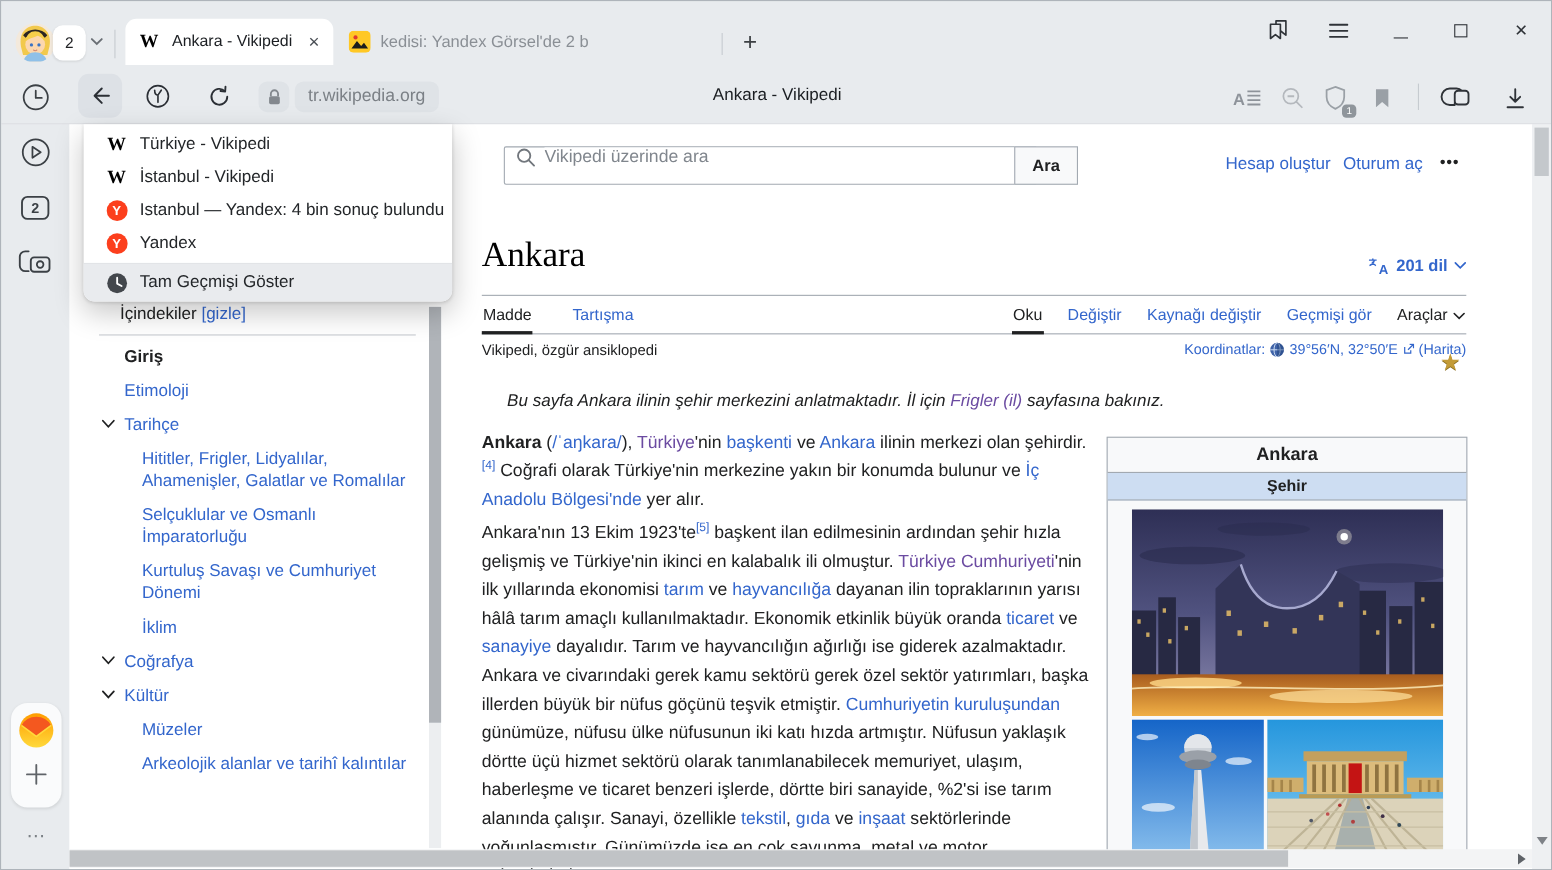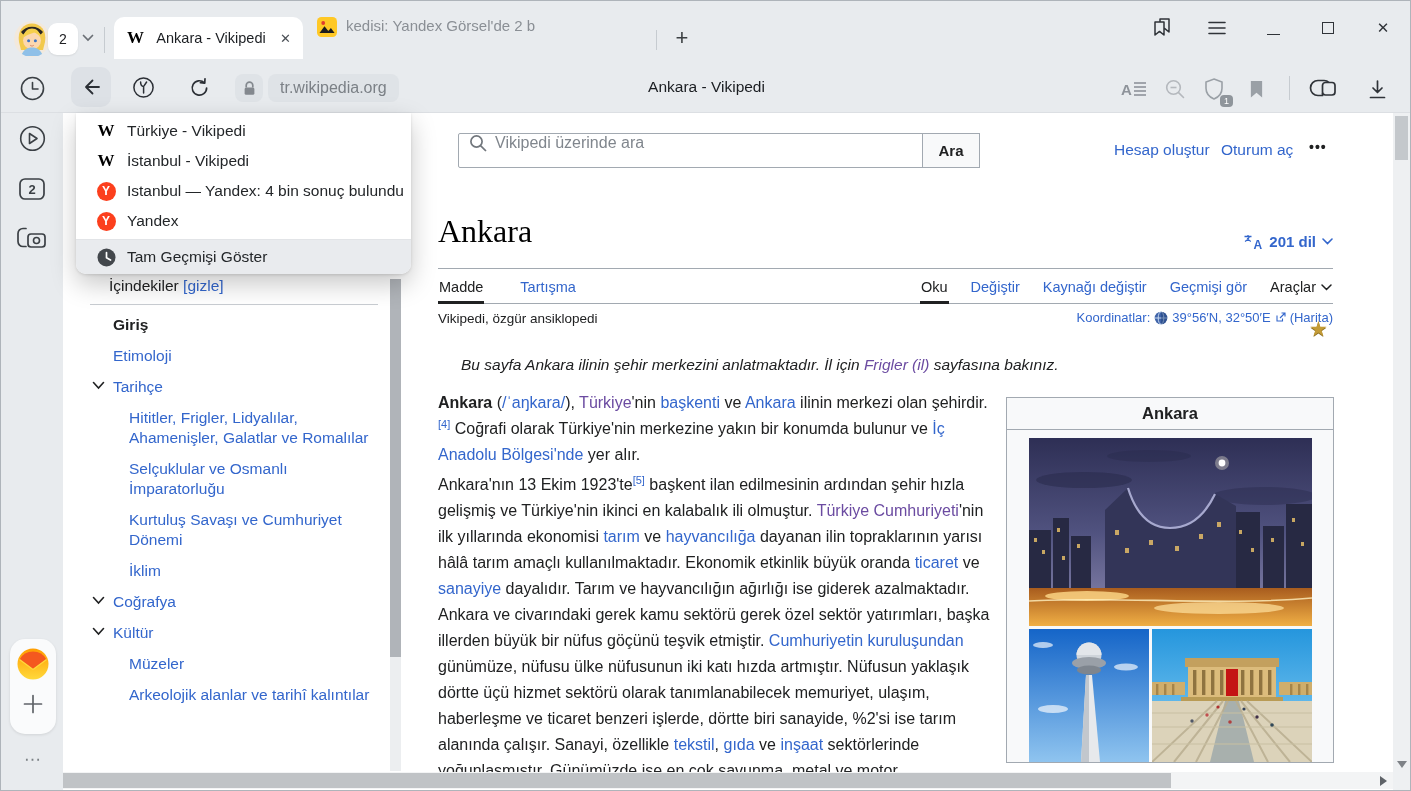--- a/index.html
+++ b/index.html
@@ -7,21 +7,21 @@
   .window{position:relative;width:1411px;height:791px;background:#e8ebee;overflow:hidden;border:1px solid #aeb4ba}
   .abs{position:absolute}
   svg{display:block}
   
   .avatar{left:13px;top:20px;width:36px;height:36px;border-radius:50%;overflow:hidden}
   .tabcounter{left:47px;top:22px;width:30px;height:32px;background:#fff;border-radius:9px;display:flex;align-items:center;justify-content:center;font-size:14px;color:#202124;box-shadow:0 1px 2px rgba(0,0,0,.08)}
   .vsep{width:1px;background:#c6cbd0}
   .tab-active{left:113px;top:16px;width:189px;height:42px;background:#fff;border-radius:10px 10px 0 0;display:flex;align-items:center;padding:0 10px 0 13px}
   .tab-active .ttl{flex:1;text-align:center;font-size:14.5px;color:#1b1e22;white-space:nowrap;overflow:hidden}
   .tab-close{font-size:13px;color:#4a4f55;cursor:pointer;padding:0 2px}
-  .tab2{left:306px;top:16px;width:346px;height:42px;display:flex;align-items:flex-start;padding-left:10px}
+  .tab2{left:306px;top:16px;width:346px;height:42px;display:flex;align-items:center;padding-left:10px}
   .tab2 .ttl{margin-left:9px;font-size:15px;color:#8a8f95;white-space:nowrap;overflow:hidden;width:288px;
     -webkit-mask-image:linear-gradient(90deg,#000 82%,transparent 98%);mask-image:linear-gradient(90deg,#000 82%,transparent 98%)}
   .newtab{left:666px;top:22px;width:30px;height:30px;display:flex;align-items:center;justify-content:center;font-size:22px;font-weight:300;color:#3c4043;cursor:pointer}
   .winbtn{top:10px;width:36px;height:34px;display:flex;align-items:center;justify-content:center;cursor:pointer}
   
   .toolbar{left:0;top:58px;width:1411px;height:54px;border-bottom:1px solid #dcdfe3}
   .backbtn{left:70px;top:66px;width:40px;height:40px;border-radius:10px;background:#dde1e6;display:flex;align-items:center;justify-content:center;cursor:pointer}
   .toolbtn{display:flex;align-items:center;justify-content:center;cursor:pointer}
   .pill{background:#dfe3e7;border-radius:8px;display:flex;align-items:center}
   .urltext{font-size:16px;color:#7b8086;padding:0 12px}
@@ -381,20 +381,21 @@
       </div>
       <div class="tocrow lvl2">Müzeler</div>
       <div class="tocrow lvl2">Arkeolojik alanlar ve tarihî kalıntılar</div>
     </div>
     <div class="abs tocsb">
       <div class="thumb"></div>
     </div>
 
     <div class="abs infobox">
       <div class="ib-title">Ankara</div>
+      <div class="ib-type">Şehir</div>
       <div class="ib-imgs">
         <svg width="283" height="188" viewBox="0 0 283 188">
           <defs>
             <linearGradient id="sky1" x1="0" y1="0" x2="0" y2="1">
               <stop offset="0" stop-color="#2e2f55"></stop>
                 <stop offset=".5" stop-color="#50527f"></stop>
                 <stop offset="1" stop-color="#8d8ab0"></stop>
             </linearGradient>
             <linearGradient id="glow" x1="0" y1="0" x2="0" y2="1">
               <stop offset="0" stop-color="#a85c1e"></stop>

